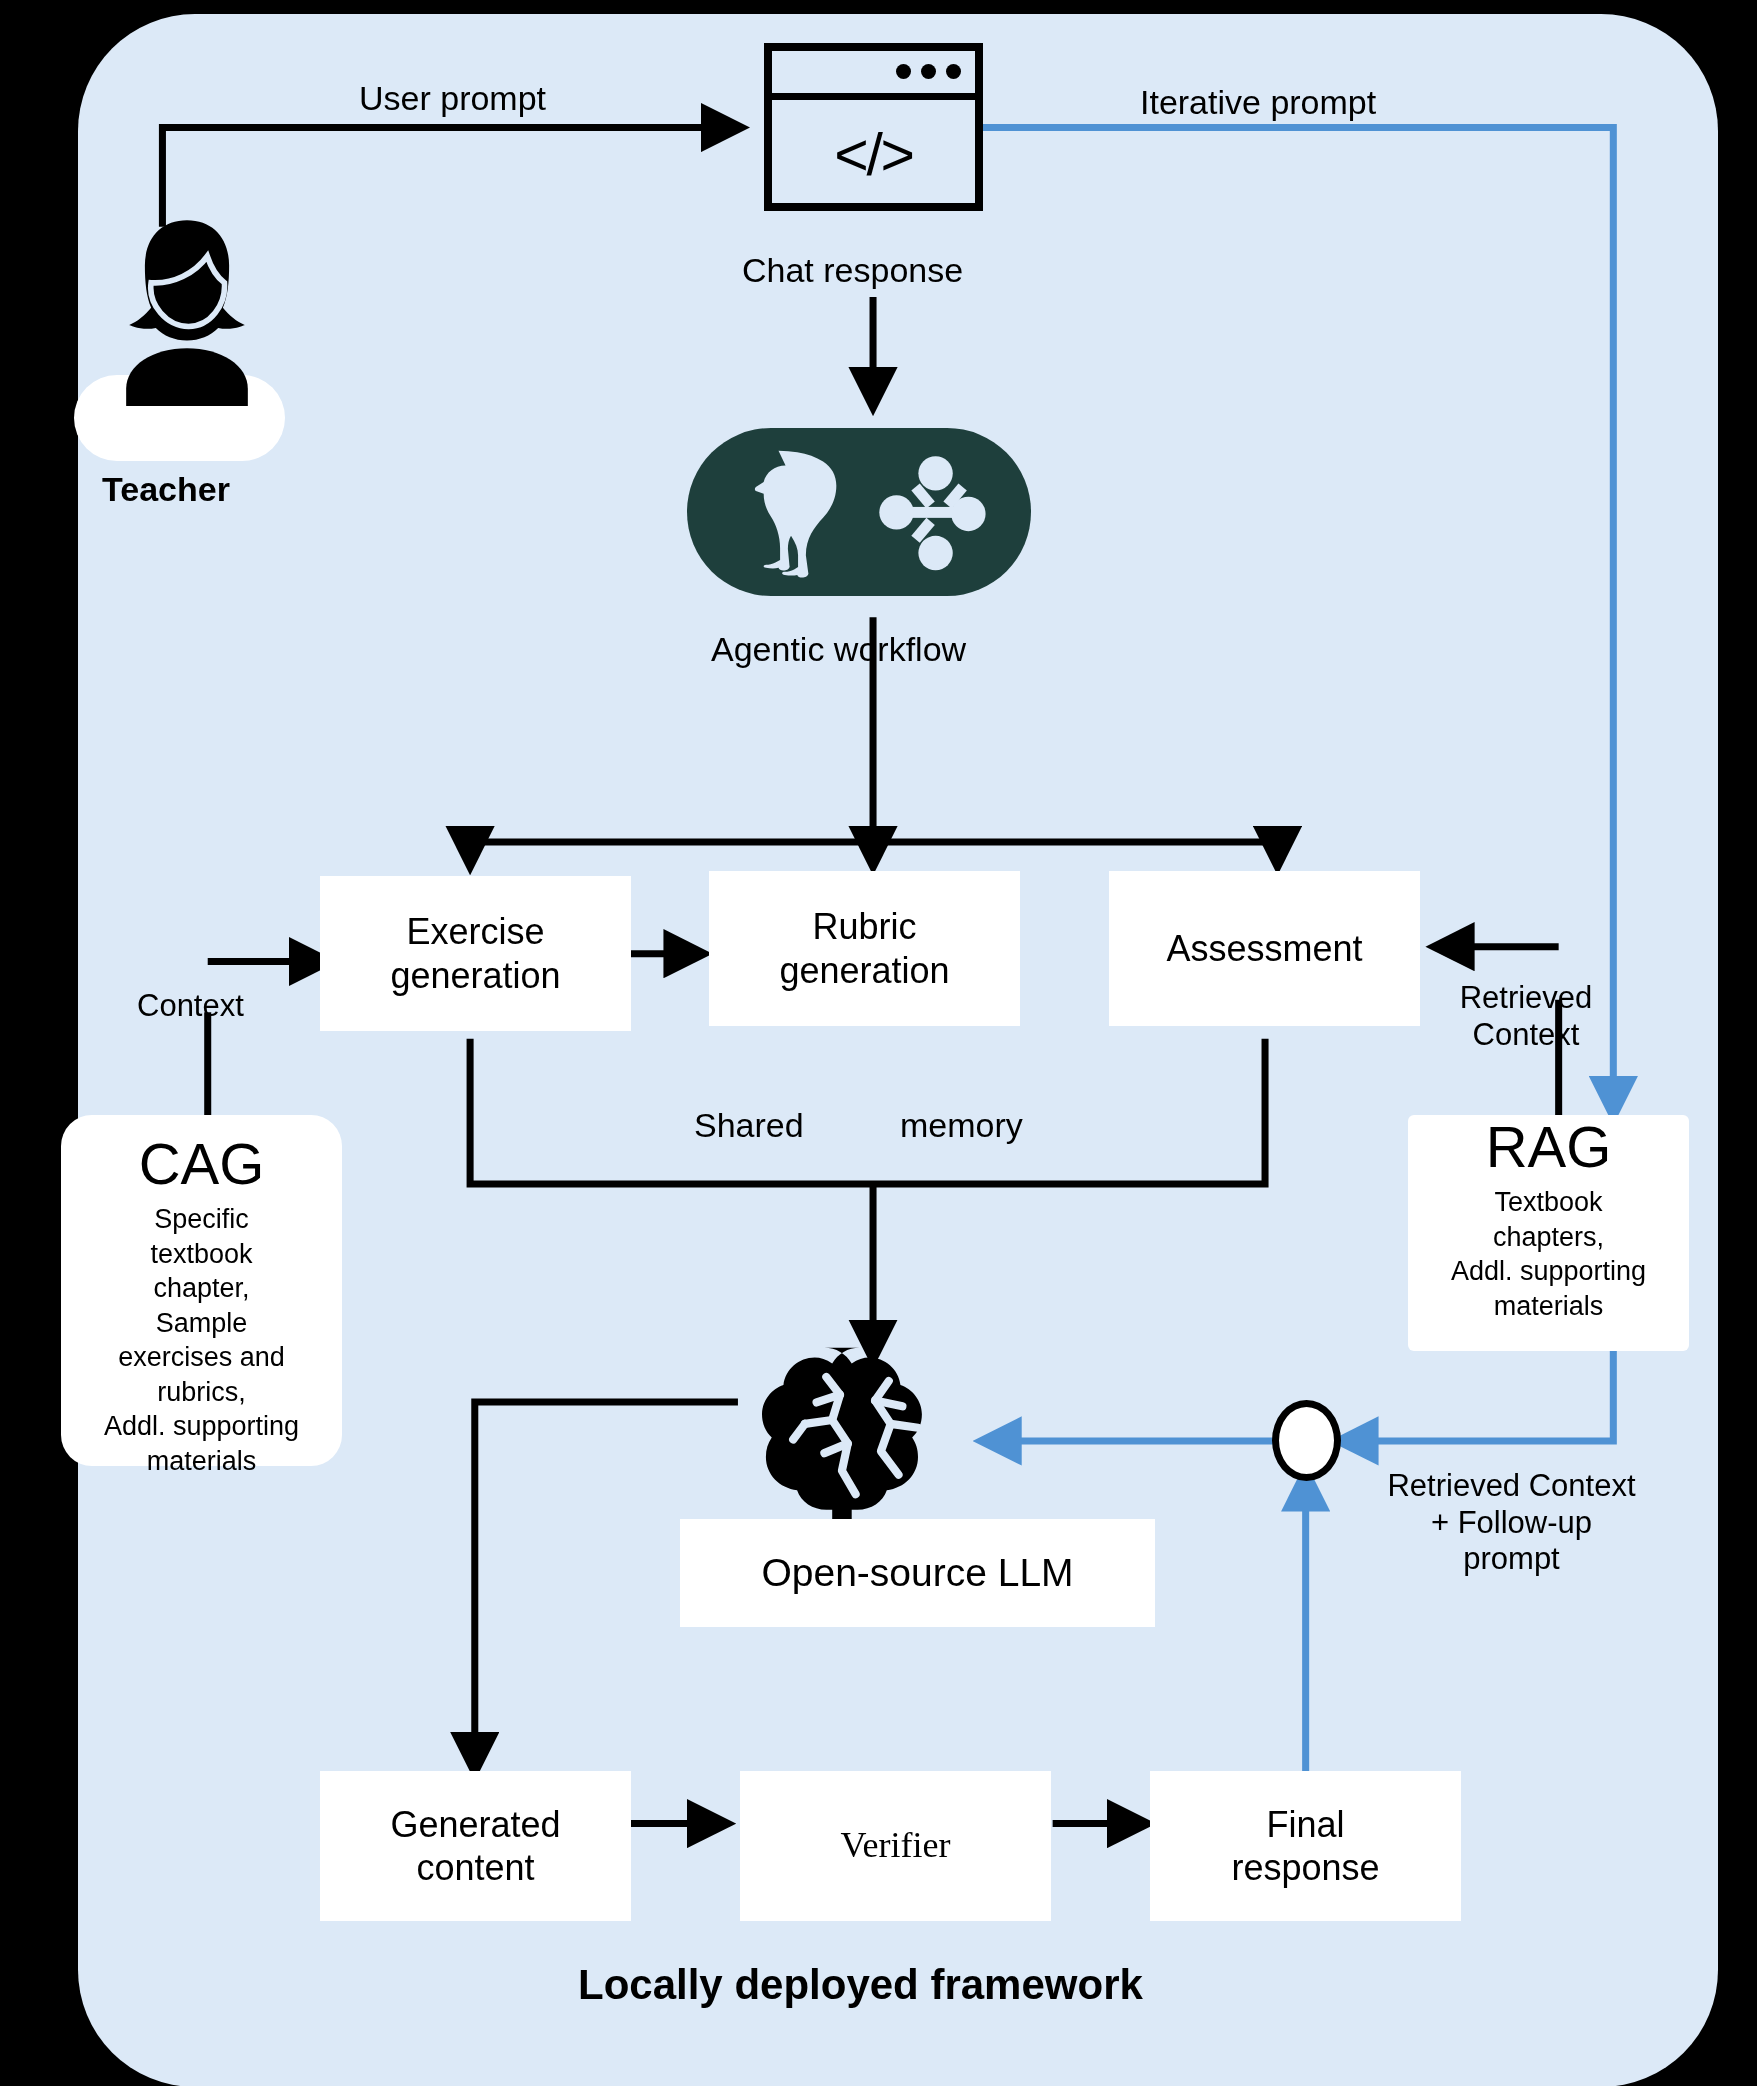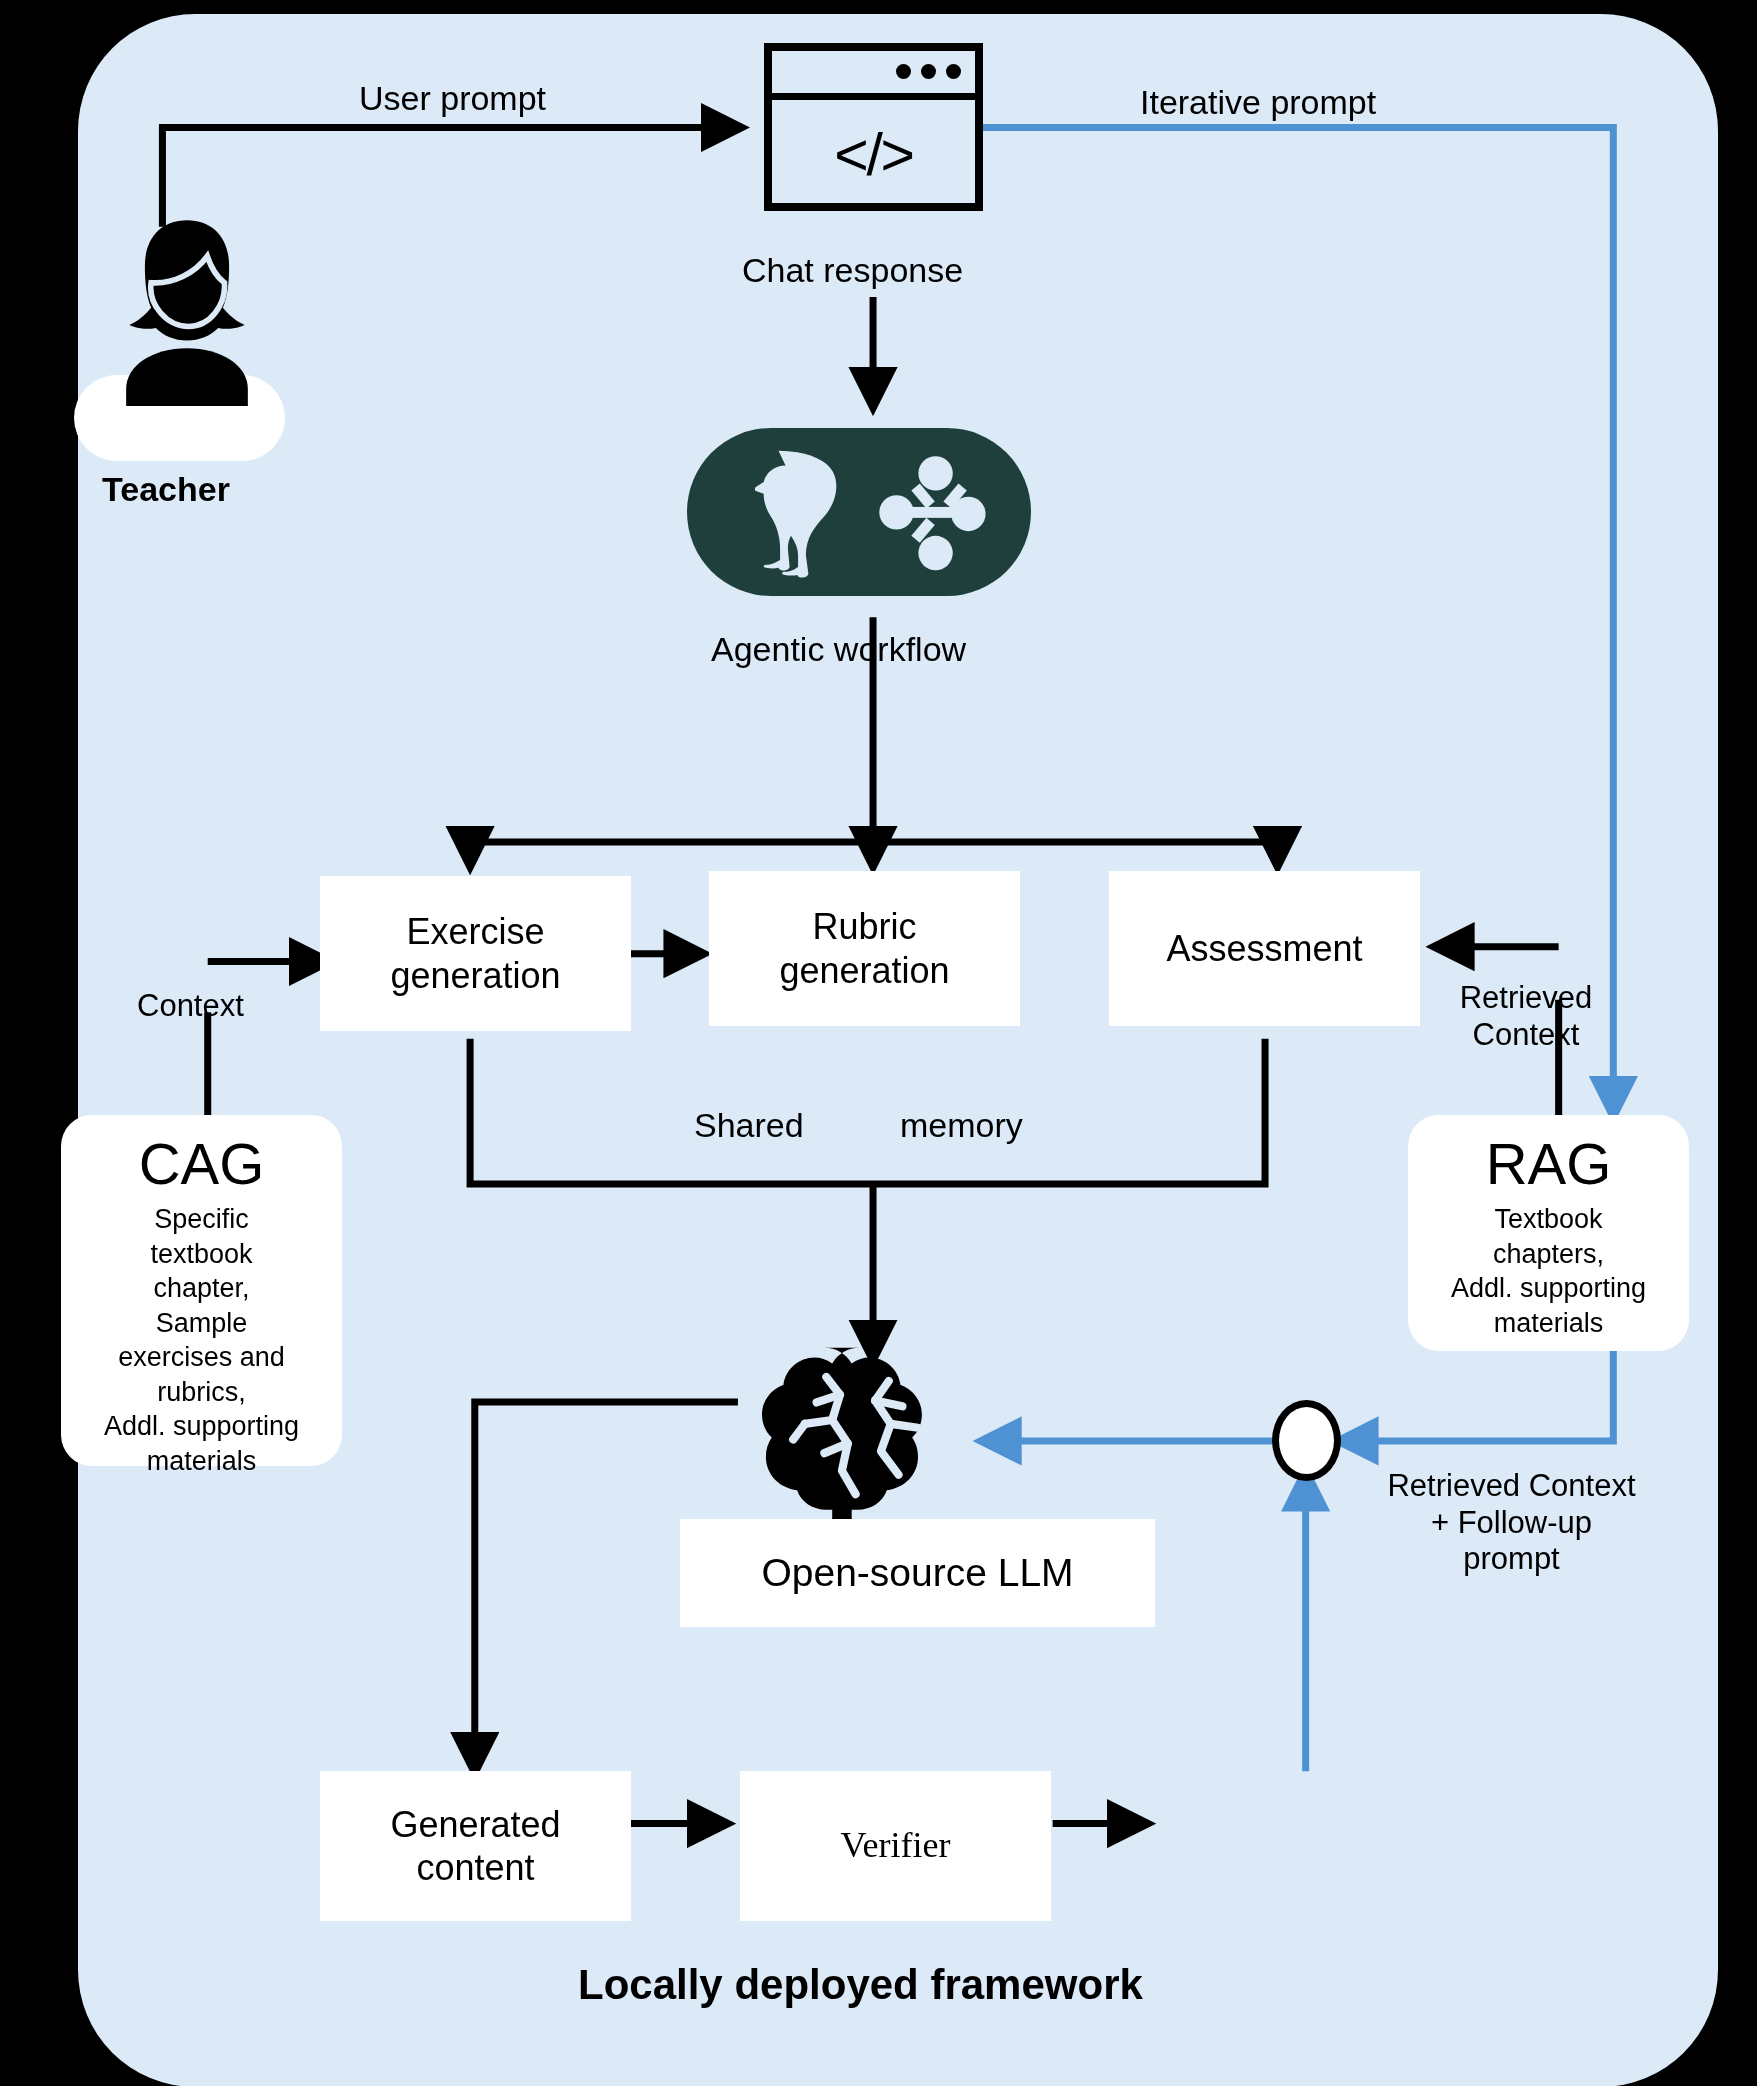--- a/index.html
+++ b/index.html
@@ -137,21 +137,21 @@
     <div style="font-size:27px;white-space:pre-line;line-height:1.28;margin-top:6.2px;">Specific
 textbook
 chapter,
 Sample
 exercises and
 rubrics,
 Addl. supporting
 materials</div>
   </div>
 
-  <div class="rbox" style="left:1408px;top:1115px;width:281px;height:236px;padding-top:17px;box-sizing:border-box;">
+  <div class="rbox" style="left:1408px;top:1115px;width:281px;height:236px;box-sizing:border-box;border-radius:6px;">
     <div style="font-size:58px;line-height:1.1;">RAG</div>
     <div style="font-size:27px;white-space:pre-line;line-height:1.28;margin-top:6.2px;">Textbook
 chapters,
 Addl. supporting
 materials</div>
   </div>
 
   <svg style="position:absolute;left:754px;top:1342px;width:211px;height:195px;" viewBox="0 0 108 100">
     <path fill="#000" d="M54 3c-6 0-11 3-14 8 -3-2-6-3-9-3 -8 0-15 6-16 14 -6 2-11 8-11 15 0 5 2 9 5 12 -2 3-3 6-3 10 0 9 7 16 16 17 2 6 8 10 15 10l3 0 0 14 10 0 0-14 3 0c7 0 13-4 15-10 9-1 16-8 16-17 0-4-1-7-3-10 3-3 5-7 5-12 0-7-5-13-11-15 -1-8-8-14-16-14 -3 0-6 1-9 3 -3-5-8-8-14-8z"></path>
     <g fill="none" stroke="#dce9f7" stroke-width="4.2" stroke-linecap="round" stroke-linejoin="round">
@@ -174,16 +174,20 @@
 + Follow-up
 prompt</div>
 
   <div class="box" style="left:320px;top:1771px;width:311px;height:150px;font-size:36px;">
     <span style="white-space:pre-line;line-height:1.2;">Generated
 content</span>
   </div>
   <div class="box" style="left:740px;top:1771px;width:311px;height:150px;font-size:36px;font-family:Liberation Serif, serif;">
     <span style="white-space:pre-line;line-height:1.2;">Verifier</span>
   </div>
+  <div class="box" style="left:1150px;top:1771px;width:311px;height:150px;font-size:36px;">
+    <span style="white-space:pre-line;line-height:1.2;">Final
+response</span>
+  </div>
 
   <div class="lbl t-title" style="left:578px;top:1960px;font-size:42px;">Locally deployed framework</div>
 </div>
 
 
 </body></html>

